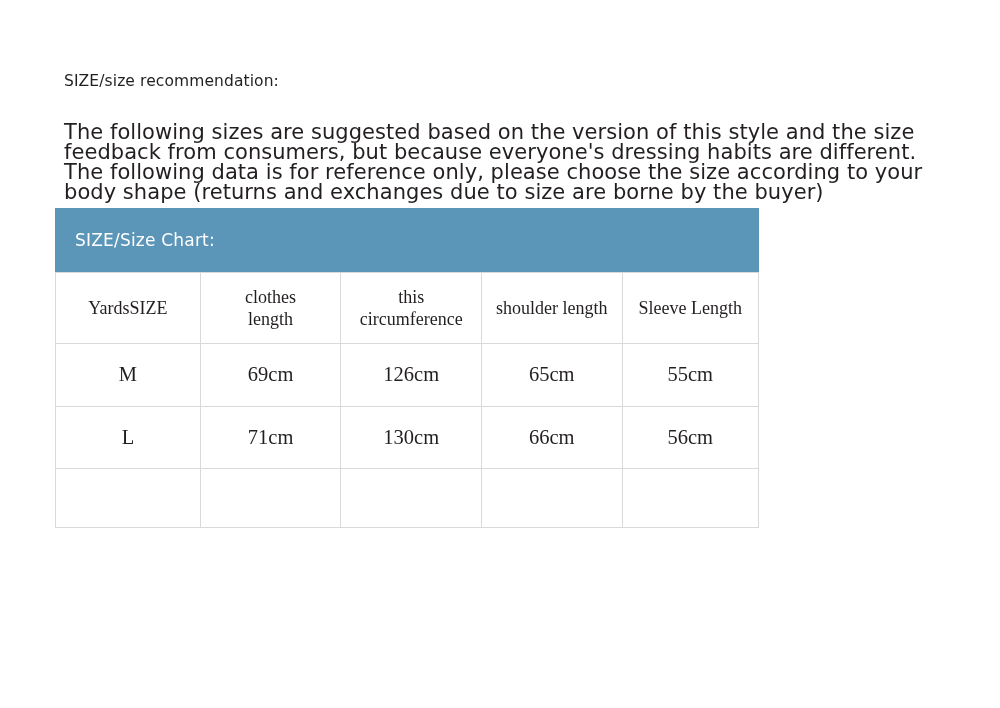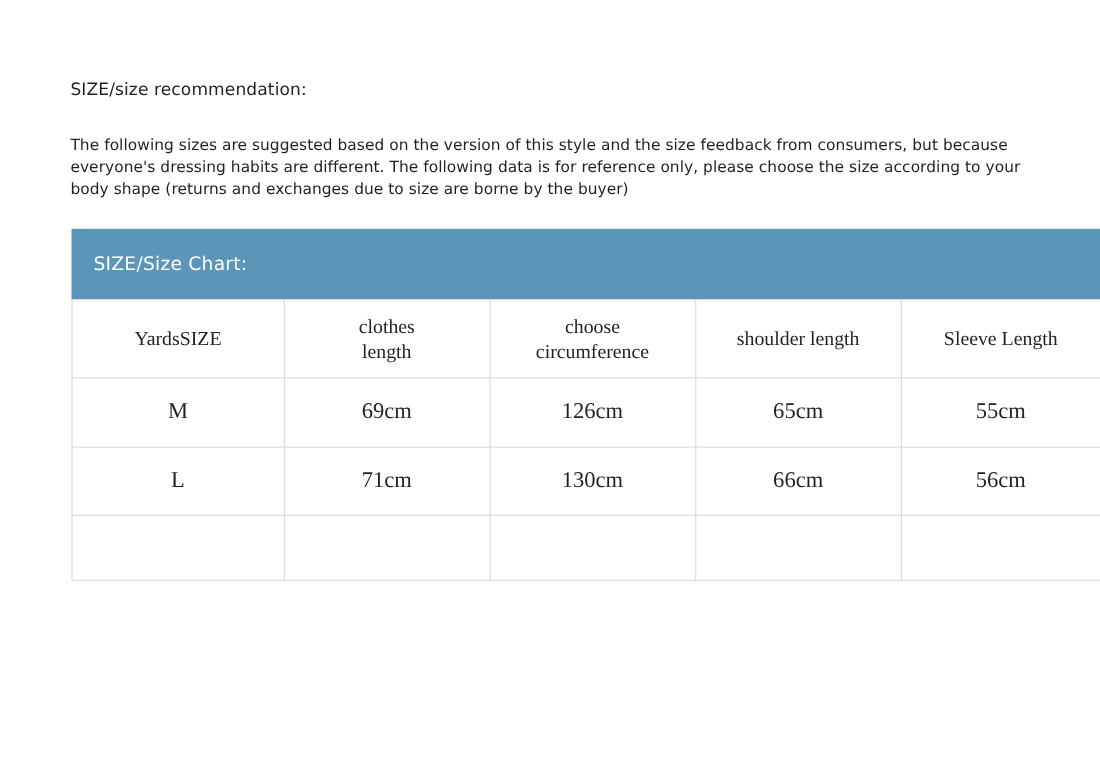--- a/index.html
+++ b/index.html
@@ -27,30 +27,30 @@
     font-size: 15.5px;
     color: #231f20;
     letter-spacing: 0.1px;
     white-space: nowrap;
   }
   .intro-body {
     position: absolute;
     left: 64px;
     top: 122px;
     width: 870px;
-    font-size: 14px;
+    font-size: 21px;
     line-height: 20px;
     color: #231f20;
     letter-spacing: 0.05px;
   }
   .chart-wrap {
     position: absolute;
-    left: 65px;
+    left: 55px;
     top: 208px;
-    width: 936px;
+    width: 704px;
   }
   .chart-header {
     background: #5b95b8;
     height: 64px;
     display: flex;
     align-items: center;
     padding-left: 20px;
     box-sizing: border-box;
   }
   .chart-header-title {
@@ -121,21 +121,21 @@
       <tbody>
         <tr class="head-row">
           <td>
             <span class="cell-two-line">YardsSIZE</span>
           </td>
           <td>
             <span class="cell-two-line">clothes</span>
             <span class="cell-two-line">length</span>
           </td>
           <td>
-            <span class="cell-two-line">choose</span>
+            <span class="cell-two-line">this</span>
             <span class="cell-two-line">circumference</span>
           </td>
           <td>
             <span class="cell-two-line">shoulder length</span>
           </td>
           <td>
             <span class="cell-two-line">Sleeve Length</span>
           </td>
         </tr>
 

